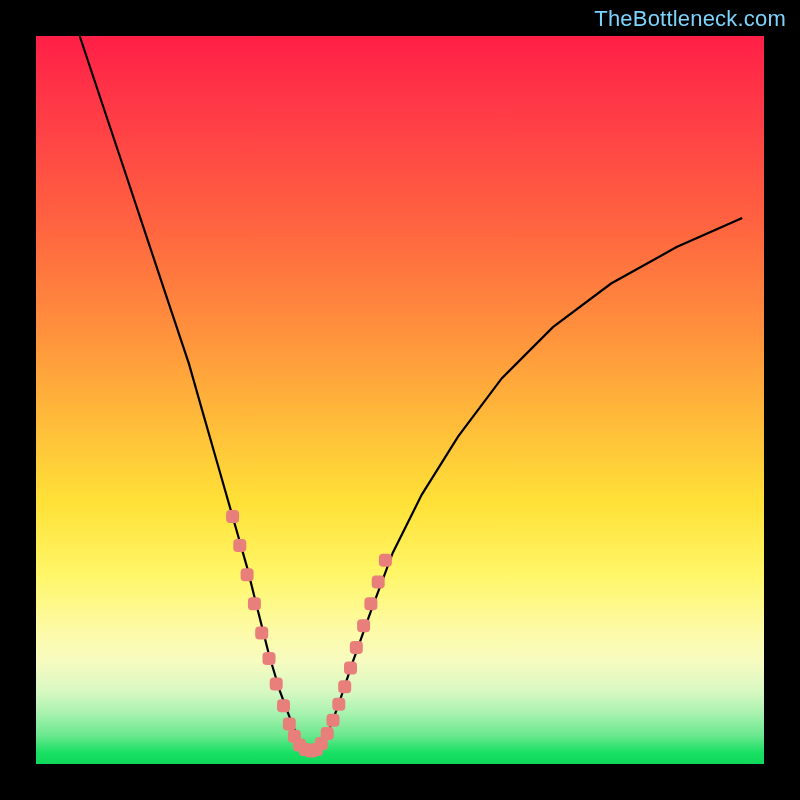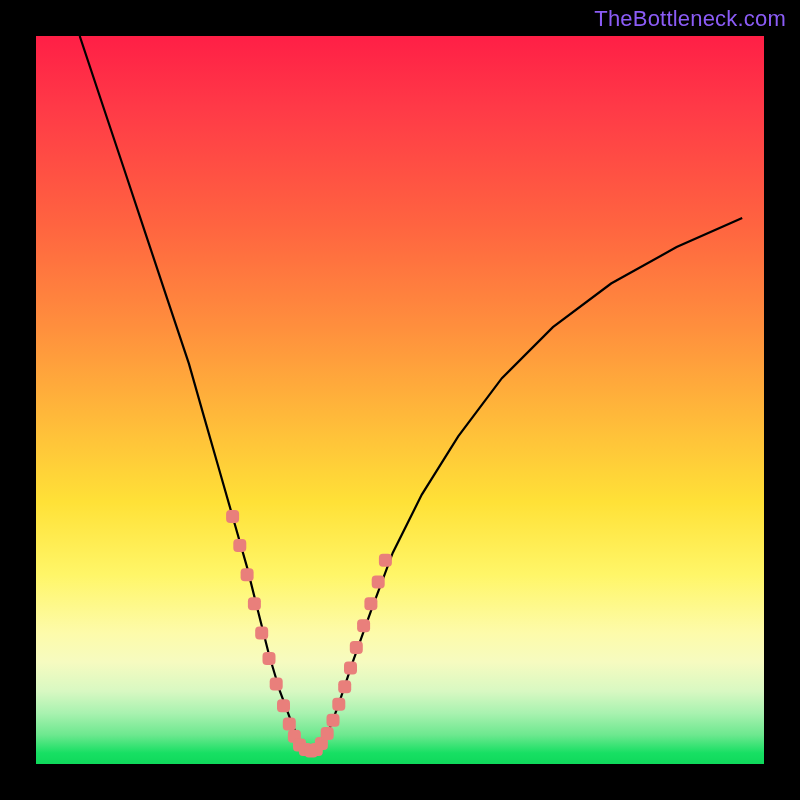--- a/index.html
+++ b/index.html
@@ -13,21 +13,21 @@
   .frame {
     position: relative;
     width: 800px;
     height: 800px;
     background: #000;
   }
   .watermark {
     position: absolute;
     top: 6px;
     right: 14px;
-    color: #8b5cf6;
+    color: #7dd3fc;
     font-size: 22px;
     font-weight: 500;
     letter-spacing: 0.2px;
     z-index: 5;
   }
   .plot {
     position: absolute;
     left: 36px;
     top: 36px;
     width: 728px;

